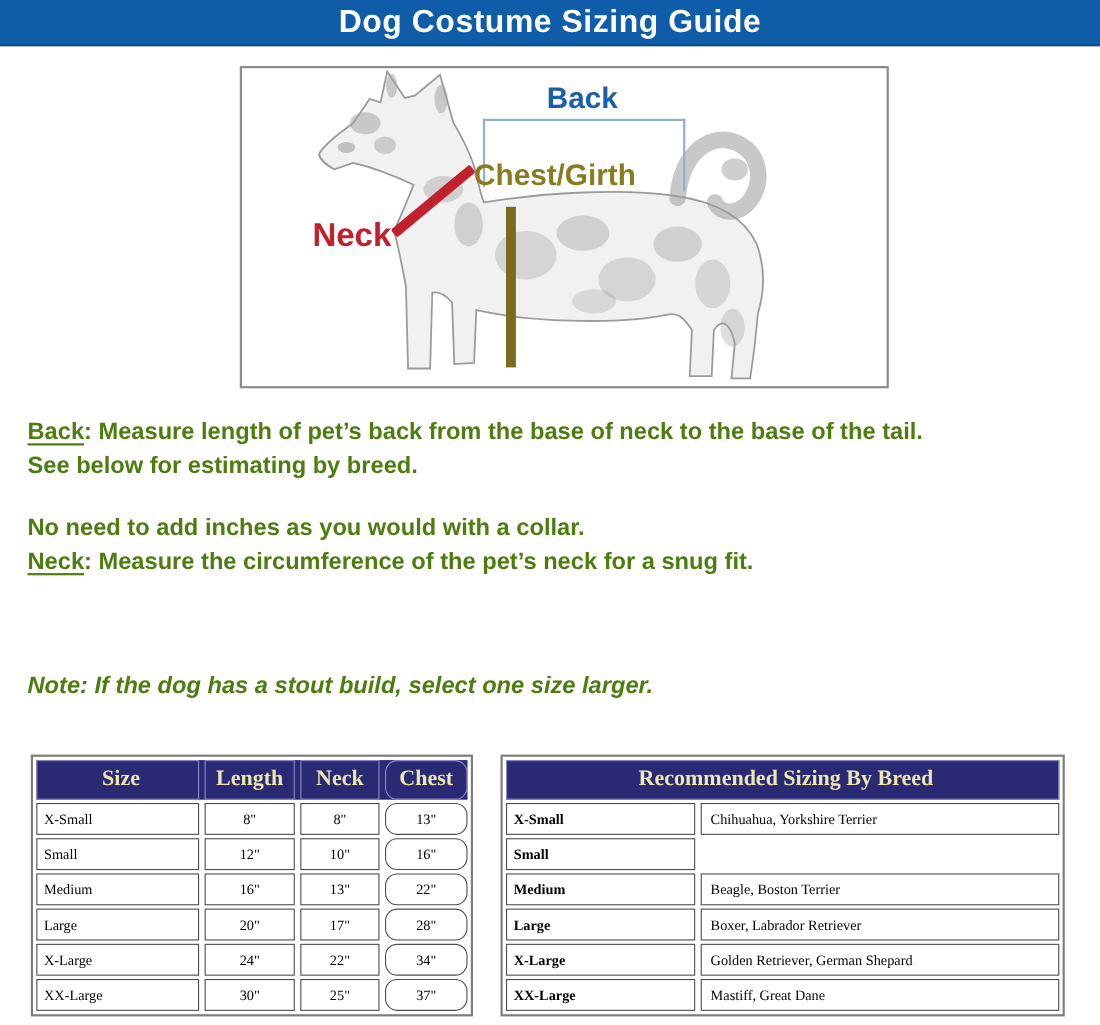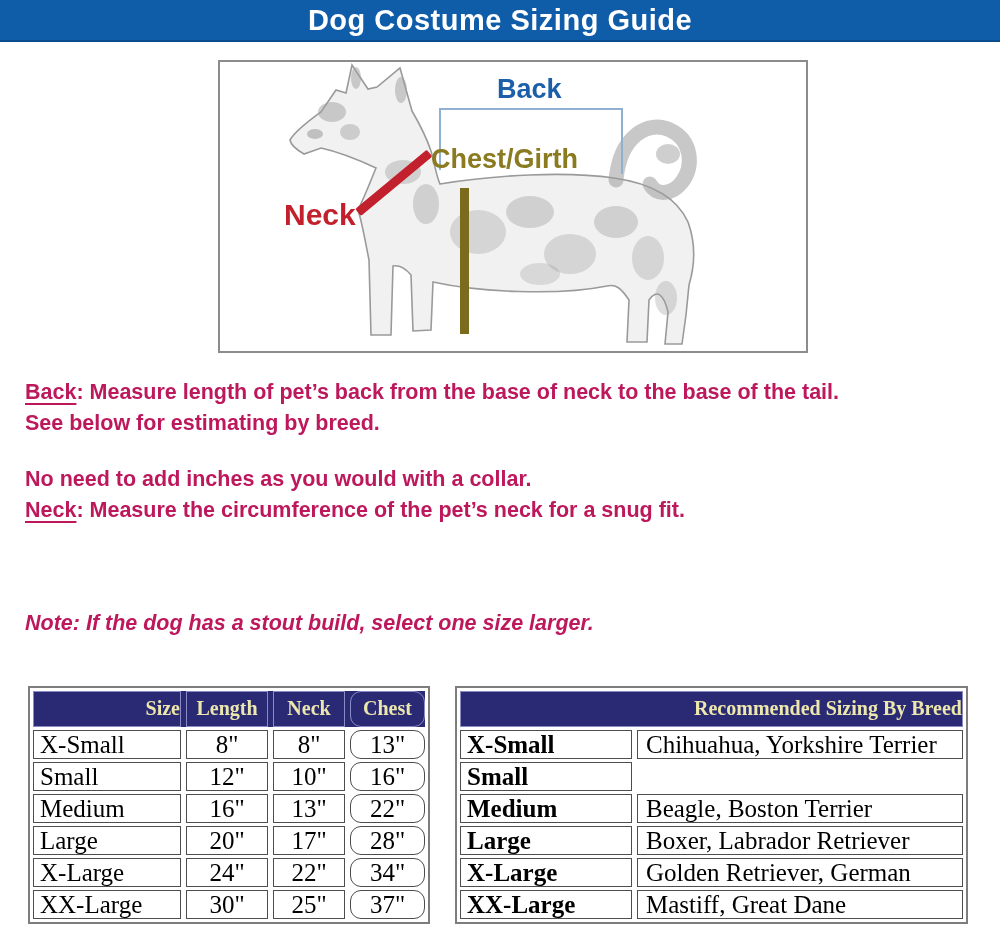--- a/index.html
+++ b/index.html
@@ -21,38 +21,38 @@
   .lbl-chest{left:211px;top:82px;font-size:27px;color:#8a7a20;}
   .lbl-neck{left:64px;top:136px;font-size:30px;color:#c1202c;}
   .bracket-h{position:absolute;left:219px;top:46px;width:184px;height:2px;background:#8fb0d1;}
   .bracket-l{position:absolute;left:219px;top:46px;width:2px;height:62px;background:#8fb0d1;}
   .bracket-r{position:absolute;left:401px;top:46px;width:2px;height:66px;background:#8fb0d1;}
   .bar-chest{position:absolute;left:240px;top:126px;width:9px;height:146px;background:#7a6c1c;}
   .line-neck{position:absolute;left:138px;top:146px;width:93px;height:9px;background:#c1202c;
              border-radius:2px;transform:rotate(-39.7deg);transform-origin:0 50%;}
 
   
-  .instr{position:absolute;left:25px;width:960px;color:#be185d;font-weight:bold;
+  .instr{position:absolute;left:25px;width:960px;color:#4d7c0f;font-weight:bold;
          font-size:21.5px;line-height:31px;}
   .instr .u{text-decoration:underline;text-decoration-thickness:2px;text-underline-offset:4px;}
   .p1{top:377px;} .p2{top:464px;} .p3{top:551px;}
   .note{top:608px;font-style:italic;}
 
   
   .tbl{position:absolute;top:686px;background:#fff;border:2px solid #7d7d7d;padding:3px;}
   .tbl-left{left:28px;width:392px;}
   .tbl-right{left:455px;width:503px;}
   .thead{display:flex;gap:5px;background:#2a2a74;height:36px;}
   .hc{box-sizing:border-box;border:1px solid #8a8ac5;color:#ece7ad;
       font-family:"Liberation Serif",serif;font-weight:bold;font-size:20px;line-height:33px;}
-  .hc.left{text-align:right;padding-left:6px;}
+  .hc.left{text-align:center;padding-left:6px;}
   .hc.ctr{text-align:center;}
   .trow{display:flex;gap:5px;margin-top:3px;height:29px;}
   .bc{box-sizing:border-box;border:1px solid #4d4d4d;background:#fff;
-      font-family:"Liberation Serif",serif;font-size:25px;line-height:27px;overflow:hidden;}
+      font-family:"Liberation Serif",serif;font-size:13px;line-height:27px;overflow:hidden;}
   .bc.name{padding-left:6px;}
   .bc.val{text-align:center;}
   .bc.bold{font-weight:bold;}
   
   .cw1{width:148px;} .cw2{width:82px;} .cw3{width:72px;} .cw4{width:75px;border-radius:11px;}
   
   .rw1{width:172px;} .rw2{flex:1;padding-left:8px;}
   .hfull{width:100%;}
 </style>
 </head>

